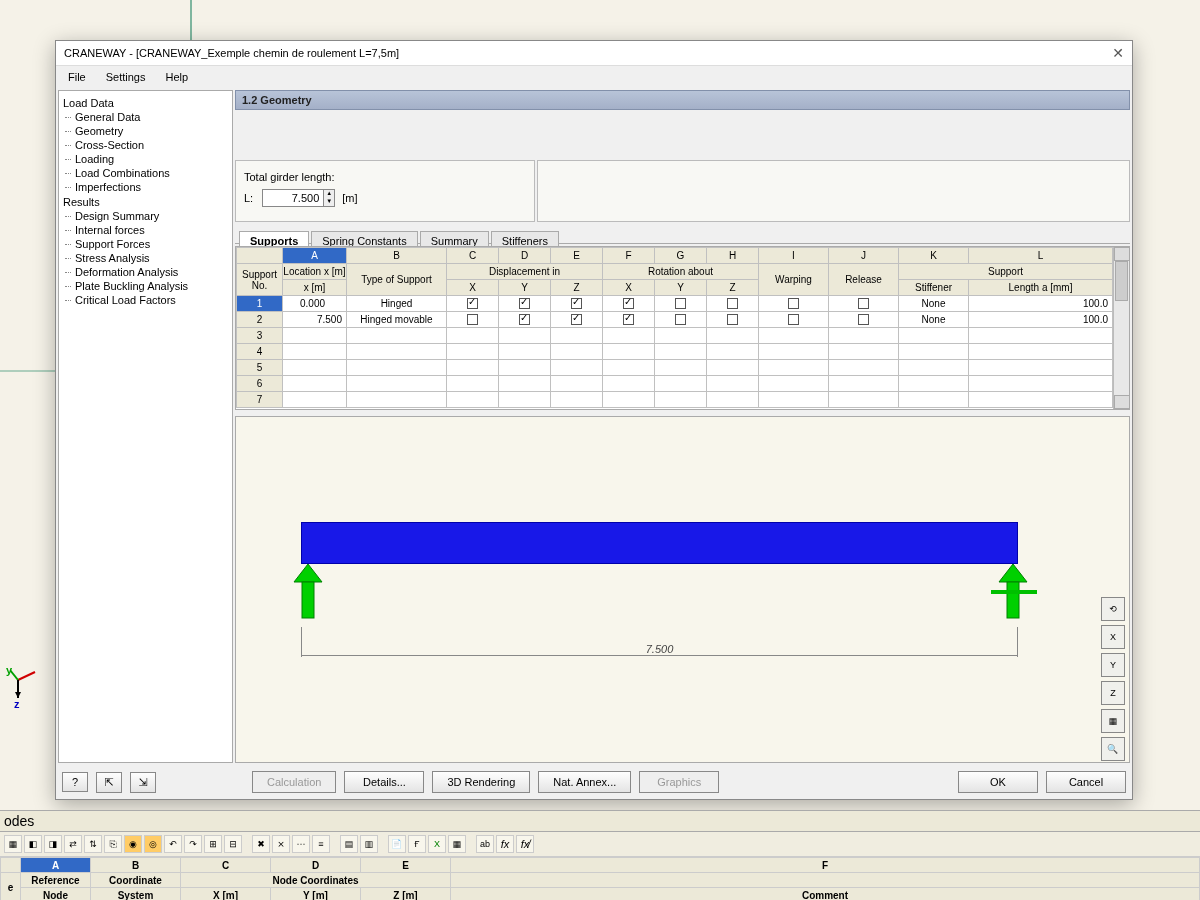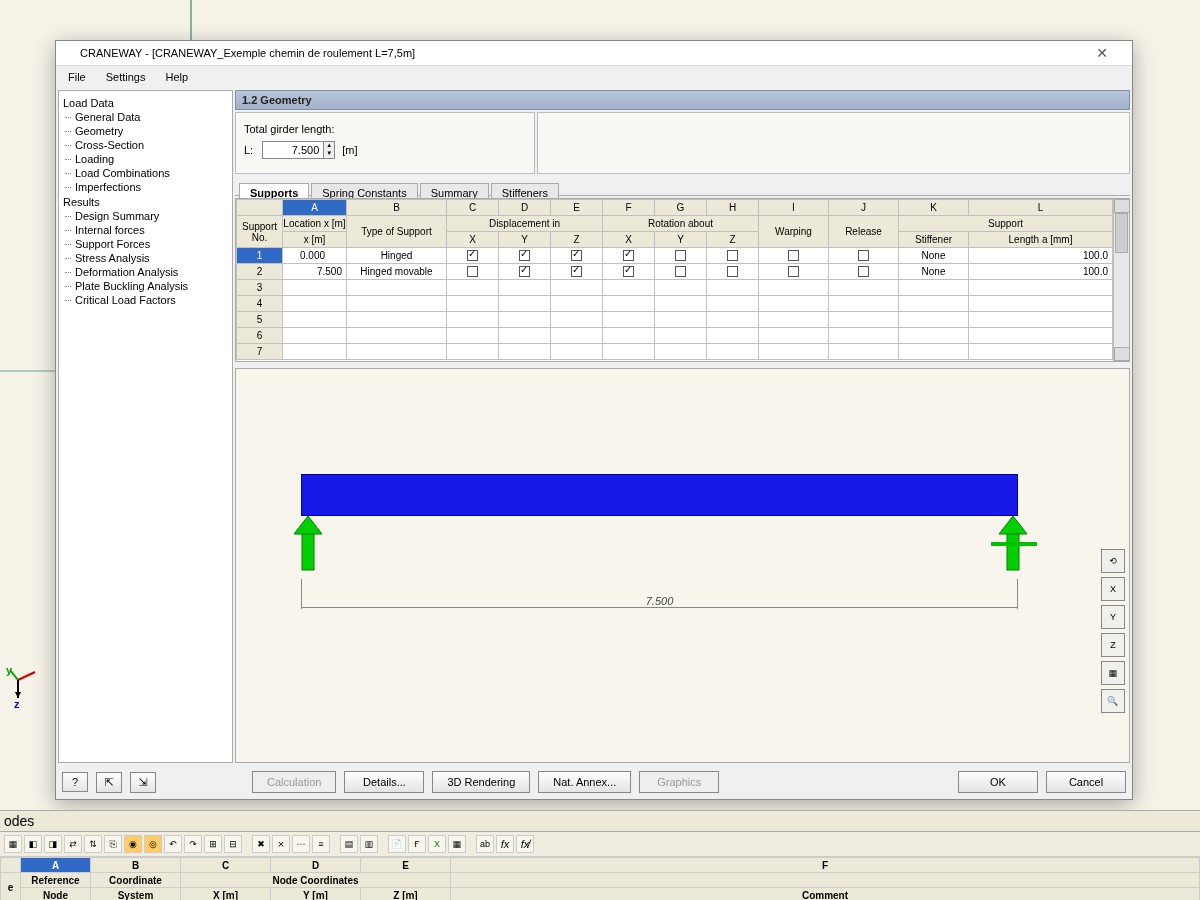--- a/index.html
+++ b/index.html
@@ -10,37 +10,37 @@
 .bg-axis .y { color: #00a000; font-weight: bold; }
 .bg-axis .z { color: #0000c0; font-weight: bold; }
 .bg-axis svg { display:block; }
 
 .bg-line1 { position:absolute; left:190px; top:0; width:2px; height:45px; background:#0a7a56; opacity:0.5;}
 .bg-line2 { position:absolute; left:0; top:370px; width:55px; height:2px; background:#0a7a56; opacity:0.3;}
 
 
 .dialog { position: absolute; left: 55px; top: 40px; width: 1078px; height: 760px;
   background: #f0f0f0; border: 1px solid #888; box-shadow: 0 5px 20px rgba(0,0,0,0.3); display:flex; flex-direction:column;}
-.titlebar { height: 25px; background: #fff; padding: 4px 24px; display:flex; align-items:center; border-bottom:1px solid #ddd;}
+.titlebar { height: 25px; background: #fff; padding: 4px 8px; display:flex; align-items:center; border-bottom:1px solid #ddd;}
 .titlebar .close { margin-left:auto; font-size:14px; color:#555; cursor:pointer;}
 .menubar { height: 22px; padding: 2px 4px; display:flex; gap:4px; align-items:center;}
 .menubar span { padding: 2px 8px; }
 
 .body { flex:1; display:flex; }
 
 
 .tree-pane { width: 175px; border:1px solid #aaa; margin:2px; background:#fff; padding:4px 2px;}
 .tree-pane .item { padding:1px 0 1px 14px; white-space:nowrap; position:relative;}
 .tree-pane .item::before { content:""; position:absolute; left:4px; top:50%; width:6px; border-top:1px dotted #888;}
 .tree-pane .group { padding:2px 0 1px 2px;}
 
 
 .right-pane { flex:1; margin:2px 2px 2px 0; display:flex; flex-direction:column; gap:2px;}
 .section-title { background: linear-gradient(#b8c4d8,#a4b0c8); border:1px solid #8290aa; padding:3px 6px; font-weight:bold; color:#222;}
-.param-row { display:flex; gap:2px;}
+.param-row { display:flex; gap:2px;margin-top:48px;}
 .param-box { border:1px solid #bbb; background:#f8f8f4; padding:10px 8px 14px; }
 .param-box.left { width:300px;}
 .param-box.right { flex:1;}
 .param-box label { margin-right:6px;}
 .spin-input { display:inline-flex; align-items:center; border:1px solid #888; background:#fff; height:18px;}
 .spin-input input { width:60px; border:none; text-align:right; padding:0 4px; font-size:11px;}
 .spin-input .spins { display:flex; flex-direction:column; border-left:1px solid #888;}
 .spin-input .spins div { width:10px; height:8px; font-size:6px; line-height:6px; text-align:center; background:#eee; cursor:pointer;}
 
 

